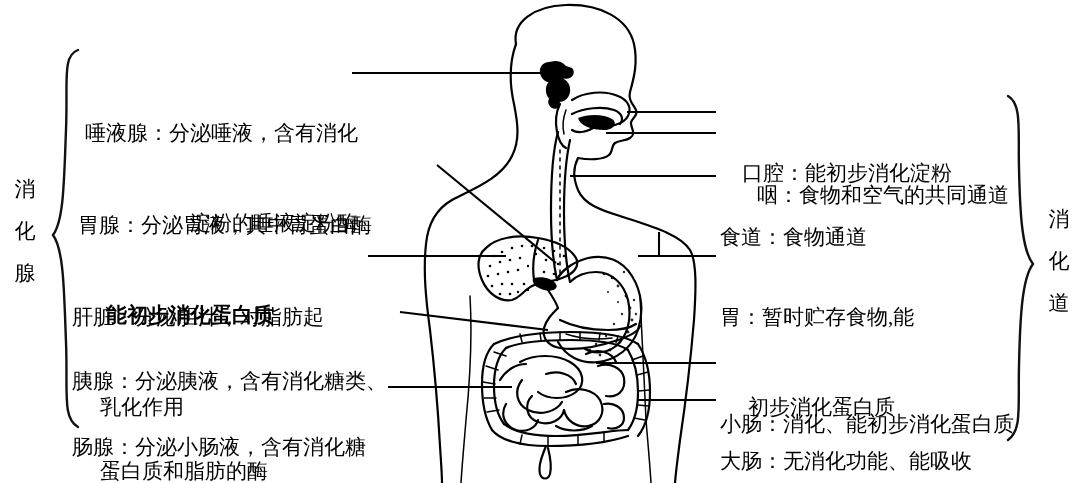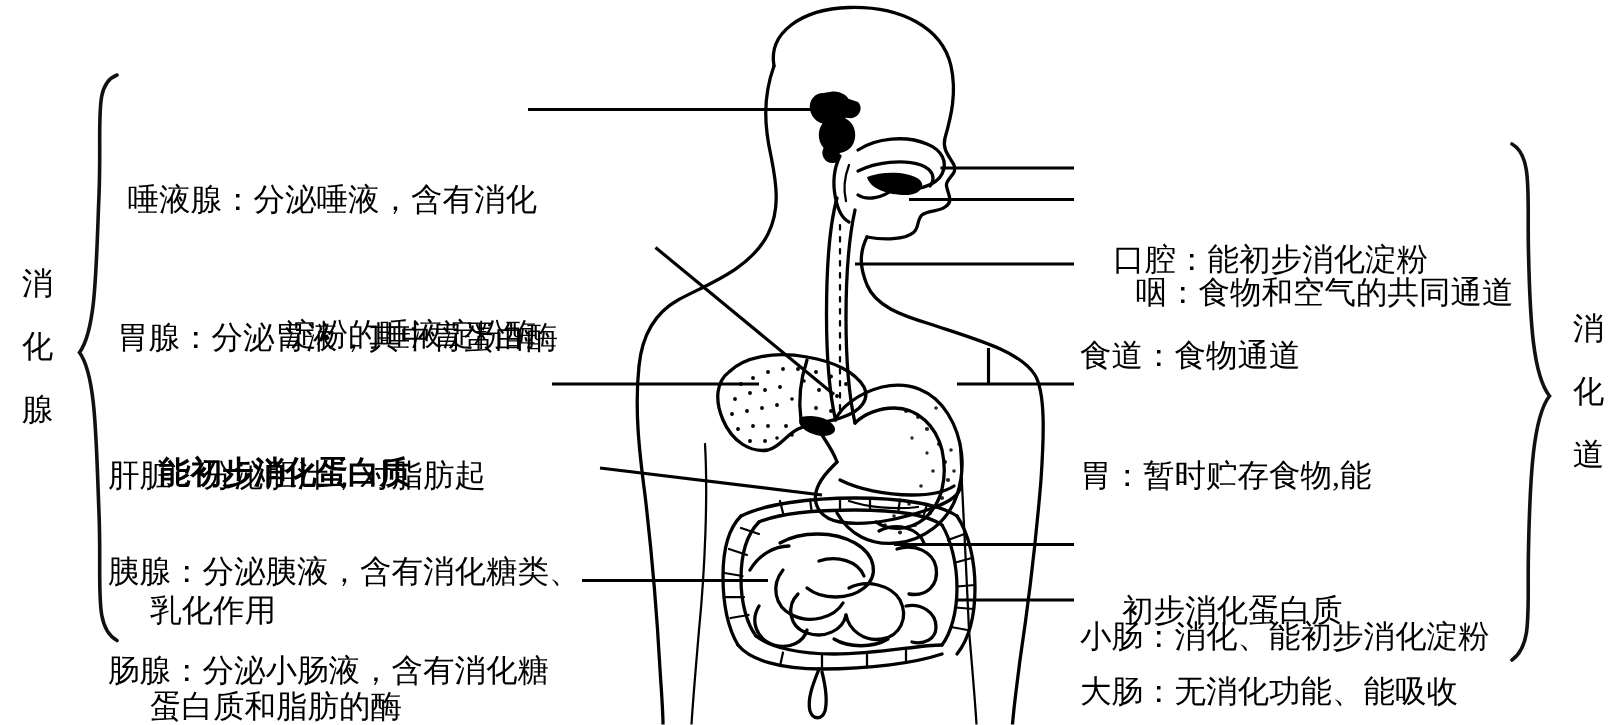--- a/index.html
+++ b/index.html
@@ -329,21 +329,21 @@
   <div class="lbl" style="left:720px;top:242px;">
     <div>胃：暂时贮存食物,能</div>
     <div style="padding-left:28px;">初步消化蛋白质</div>
   </div>
 
   <div class="lbl" style="left:720px;top:162px;">
     <div>食道：食物通道</div>
   </div>
 
   <div class="lbl" style="left:720px;top:349px;">
-    <div><span class="u">小肠</span><span>：消化、能初步消化淀粉</span></div>
+    <div><span class="u">小肠</span><span>：消化、能初步消化蛋白质</span></div>
   </div>
 
   <div class="lbl" style="left:720px;top:386px;">
     <div>大肠：无消化功能、能吸收</div>
     
     
   </div>
 
 </div>
 

